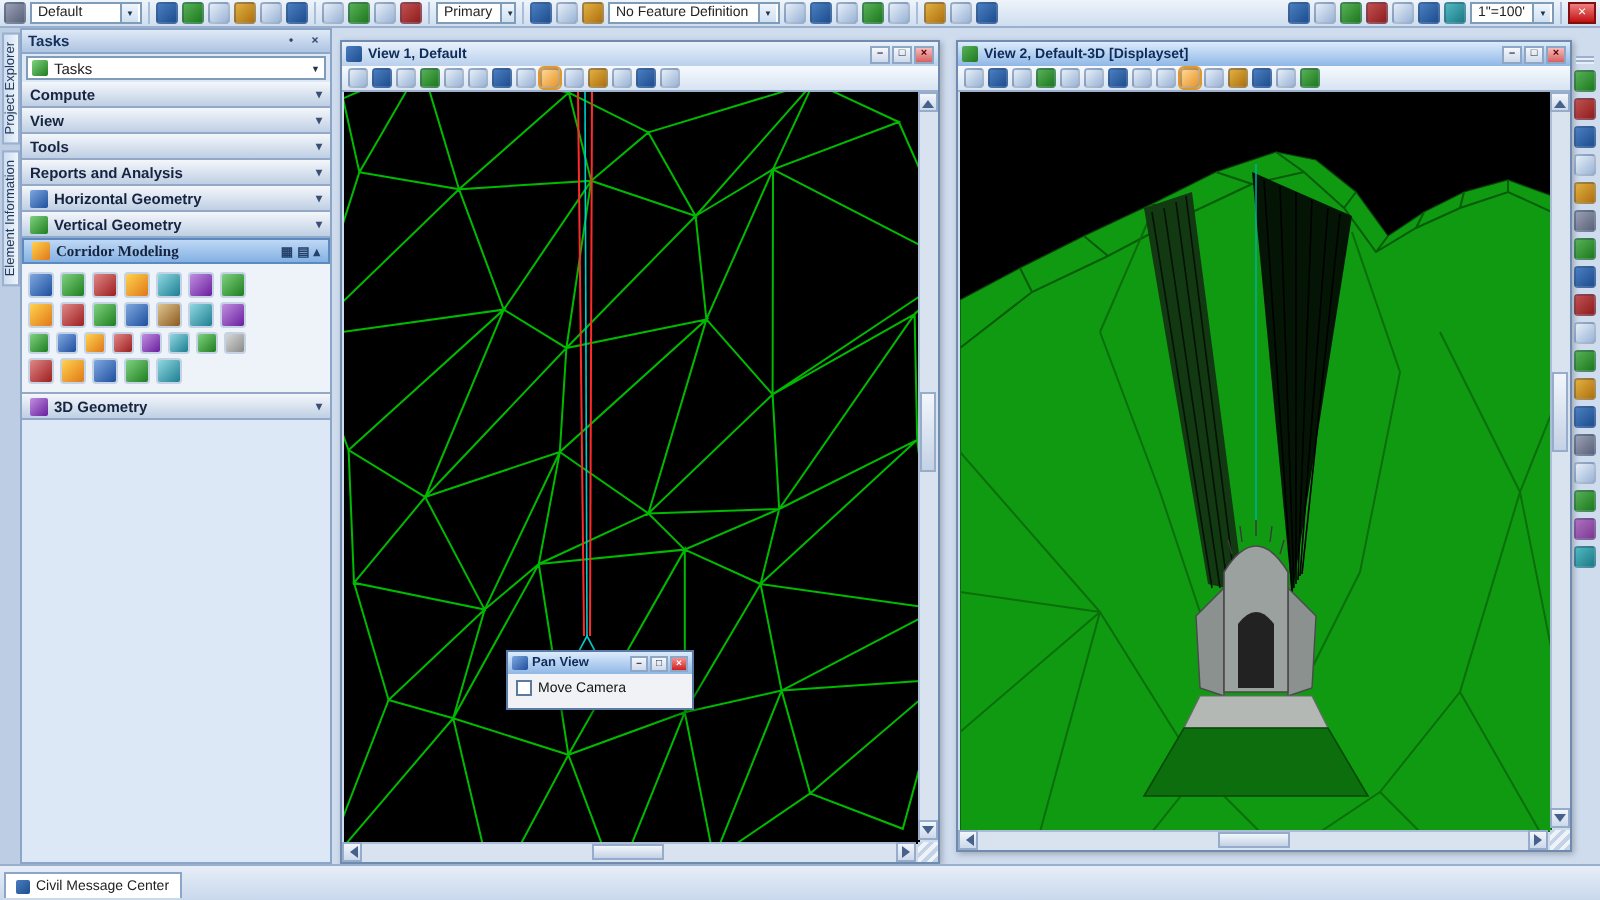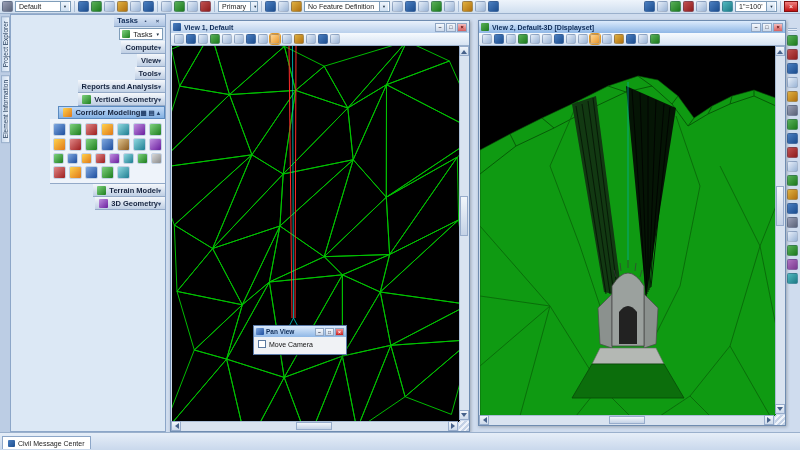--- a/index.html
+++ b/index.html
@@ -28,34 +28,34 @@
 
   
   .left-strip { position:absolute; left:0; top:14px; width:10px; height:418px; background:#bccde4;
                 display:flex; flex-direction:column; align-items:center; padding-top:2px; gap:3px; }
   .side-tab { writing-mode:vertical-rl; transform:rotate(180deg); font-size:6.5px; color:#223a58;
               background:linear-gradient(90deg,#eef4fb,#cdddf0); border:1px solid #9ab0cc;
               padding:4px 0; width:9px; display:flex; align-items:center; justify-content:center; }
 
   
   .tasks-panel { position:absolute; left:10px; top:14px; width:156px; height:418px;
-                 background:#dce8f5; border:1px solid #8ca6c8; display:flex; flex-direction:column;align-items:flex-end; }
+                 background:#dce8f5; border:1px solid #8ca6c8; display:flex; flex-direction:column; }
   .tp-title { height:12px; background:linear-gradient(#dfe9f7,#aec4e2); border-bottom:1px solid #8ca6c8;
               display:flex; align-items:center; padding:0 3px; font-size:7.5px; font-weight:bold; color:#13305c; }
   .tp-title .tpb { margin-left:3px; font-size:6px; color:#33486b; width:9px; height:9px;
                    display:flex; align-items:center; justify-content:center; border:1px solid transparent; }
   .tp-combo { height:12px; margin:1px 2px; background:#fff; border:1px solid #7f9db9; display:flex;
               align-items:center; gap:3px; padding:0 2px; font-size:7.5px; color:#222; }
   .tp-combo .drop { margin-left:auto; font-size:4.5px; color:#234; }
   .tp-item { height:11px; display:flex; align-items:center; gap:3px; padding:0 8px; font-size:7.5px; color:#222; }
   .mini-ic { width:8px; height:8px; border-radius:1px; flex:0 0 8px; }
   .tp-head { height:13px; display:flex; align-items:center; padding:0 4px; font-size:7.5px; font-weight:bold;
              color:#16243f; background:linear-gradient(#f4f7fb,#bfcfe4); border-bottom:1px solid #93a9c7; }
   .tp-head .h-chev { margin-left:auto; font-size:6px; color:#3a4f72; }
-  .tp-head.corridor { background:linear-gradient(#bfd8f5,#84b1e3); border:1px solid #5a8ac0; }
+  .tp-head.corridor { background:linear-gradient(#bfd8f5,#84b1e3); border:1px solid #5a8ac0;font-family:Liberation Serif, serif; }
   .h-tools { margin-left:auto; display:flex; gap:2px; font-size:6.5px; color:#23406b; }
   .hic { width:9px; height:9px; margin-right:3px; border-radius:1px; flex:0 0 9px; }
   .cm-grid { background:#eef3fa; border-bottom:1px solid #93a9c7; padding:2px 3px; }
   .cm-row { display:flex; gap:3px; margin:2px 0; }
   .cmi { width:13px; height:13px; border-radius:2px; border:1px solid #c3d2e4; }
   .cmi.sm { width:11px; height:11px; }
   .cA{background:linear-gradient(135deg,#ffd24d,#e07818);} .cB{background:linear-gradient(135deg,#7fd27f,#1e7e1e);}
   .cC{background:linear-gradient(135deg,#7fa8e0,#1e4e9e);} .cD{background:linear-gradient(135deg,#e08787,#9e1e1e);}
   .cE{background:linear-gradient(135deg,#c08fe0,#6a1e9e);} .cF{background:linear-gradient(135deg,#8fd8e0,#1e7e92);}
   .cG{background:linear-gradient(135deg,#e0c48f,#8a5a1e);} .cH{background:linear-gradient(135deg,#d8d8d8,#8a8a8a);}
@@ -211,20 +211,25 @@
     <div class="tp-head">
       <span>View</span>
       <span class="h-chev">▾</span>
     </div>
     <div class="tp-head">
       <span>Tools</span>
       <span class="h-chev">▾</span>
     </div>
     <div class="tp-head">
       <span>Reports and Analysis</span>
+      <span class="h-chev">▾</span>
+    </div>
+    <div class="tp-head">
+      <span class="hic cC"></span>
+      <span>Horizontal Geometry</span>
       <span class="h-chev">▾</span>
     </div>
     <div class="tp-head">
       <span class="hic cB"></span>
       <span>Vertical Geometry</span>
       <span class="h-chev">▾</span>
     </div>
     <div class="tp-head corridor">
       <span class="hic cA"></span>
       <span>Corridor Modeling</span>
@@ -267,25 +272,20 @@
       <div class="cm-row">
         <span class="cmi cD"></span>
         <span class="cmi cA"></span>
         <span class="cmi cC"></span>
         <span class="cmi cB"></span>
         <span class="cmi cF"></span>
       </div>
     </div>
 
     <div class="tp-head">
-      <span class="hic cB"></span>
-      <span>Terrain Model</span>
-      <span class="h-chev">▾</span>
-    </div>
-    <div class="tp-head">
       <span class="hic cE"></span>
       <span>3D Geometry</span>
       <span class="h-chev">▾</span>
     </div>
     <div class="tp-fill"></div>
   </div>
 
   <div class="view" style="left:170px; top:20px; width:300px; height:412px;">
     <div class="v-title inactive">
       <span class="v-ico g1"></span>

